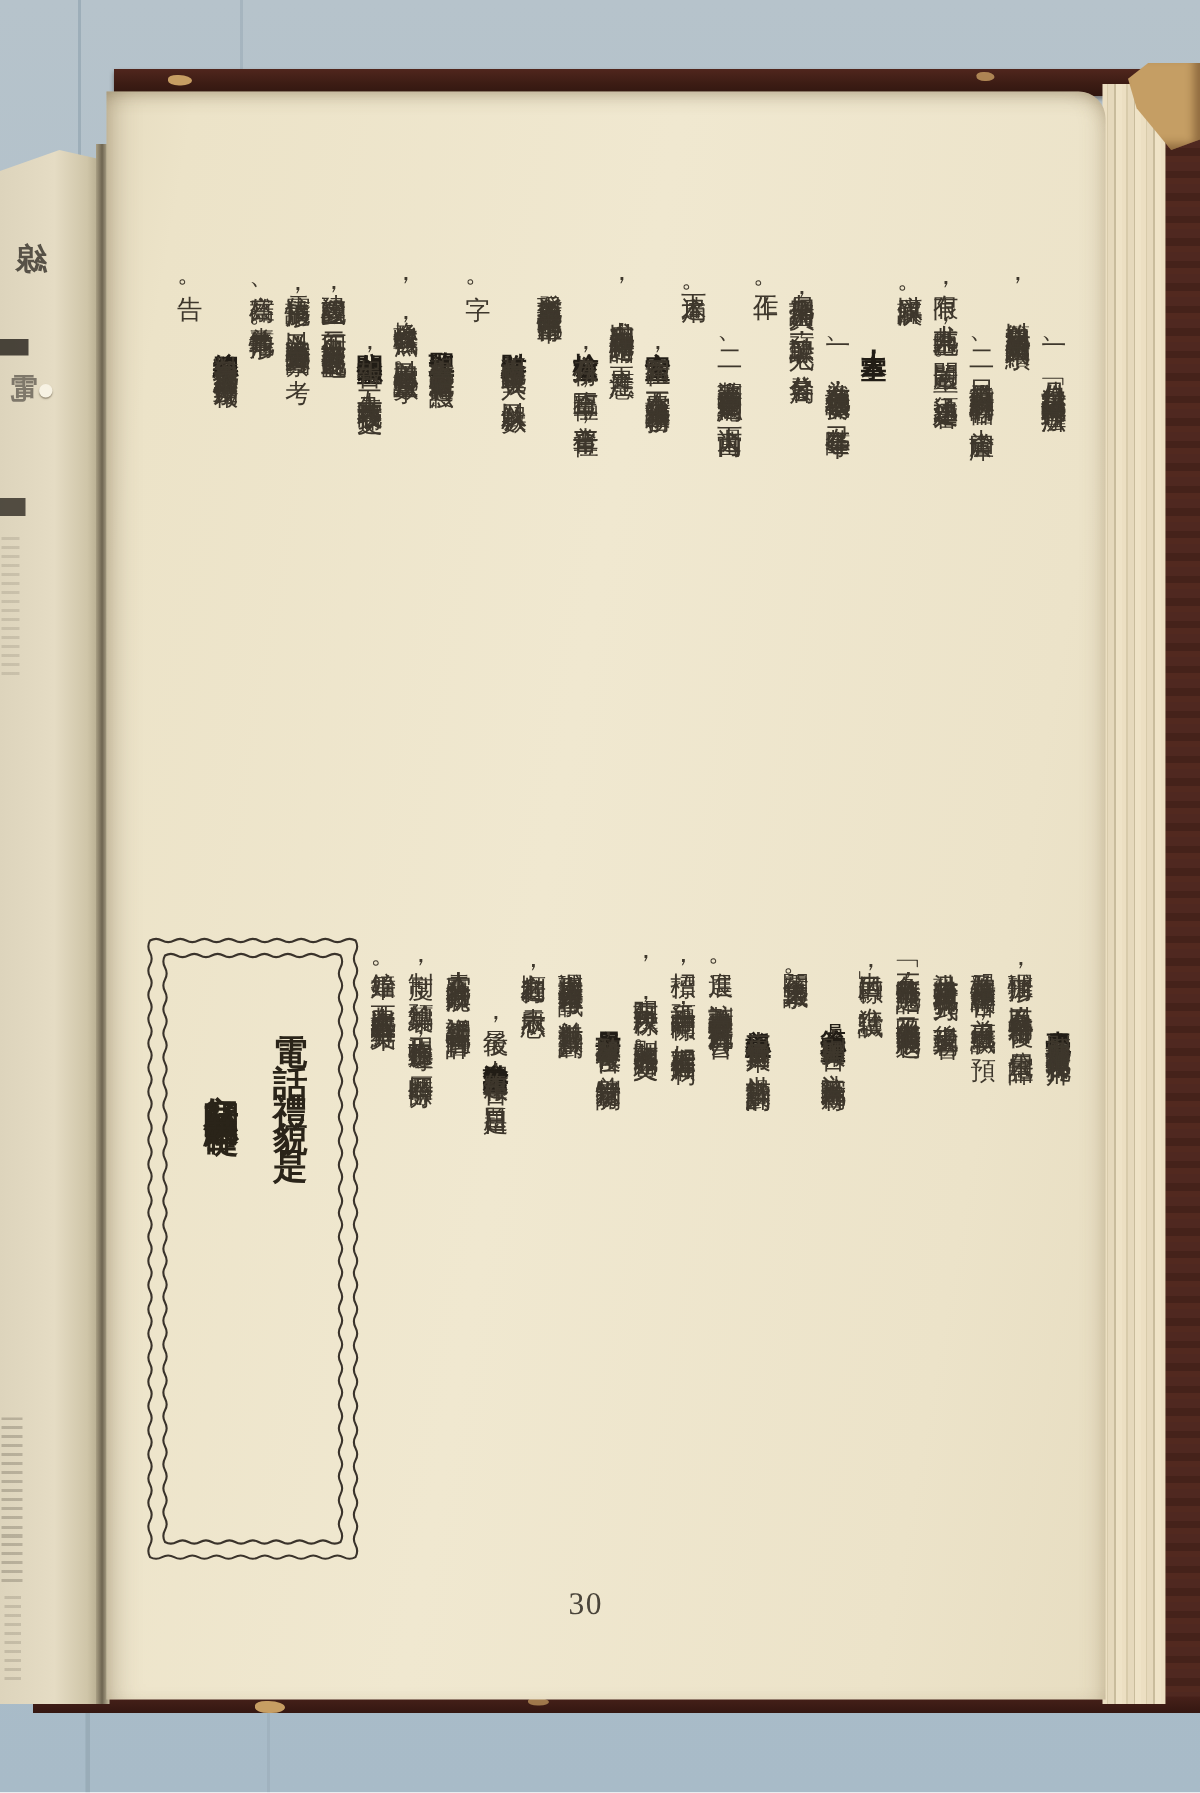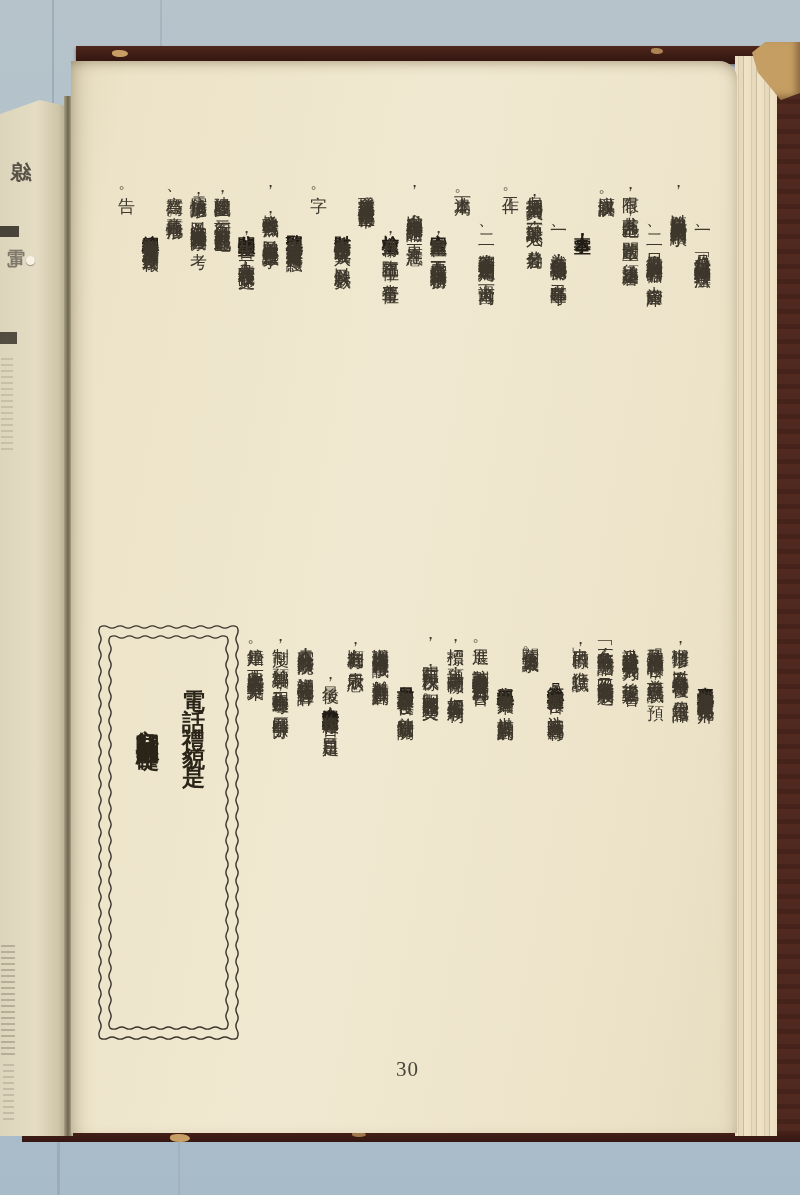--- a/index.html
+++ b/index.html
@@ -67,21 +67,21 @@
   .sm{font-size:10px;}
 
   
   .slogan-box{position:absolute;left:26px;top:563px;width:143px;height:417px;}
   .slogan-box svg{position:absolute;left:0;top:0;}
   .slogan{position:absolute;top:0;right:24px;height:100%;}
   .sline{font-weight:700;font-size:23px;color:#2a2419;line-height:46px;}
   .s1{letter-spacing:19px;padding-top:48px;}
   .s2{letter-spacing:3px;padding-top:87px;}
 
-  .pagenum{position:absolute;left:308px;top:996px;width:40px;text-align:right;
+  .pagenum{position:absolute;left:308px;top:996px;width:40px;text-align:left;
            font-size:21px;color:#4a443a;letter-spacing:1px;}
 </style>
 </head>
 <body>
 
 <div class="stage">
 
   <div class="crease c1"></div>
   <div class="crease c2"></div>
   <div class="crease c3"></div>

